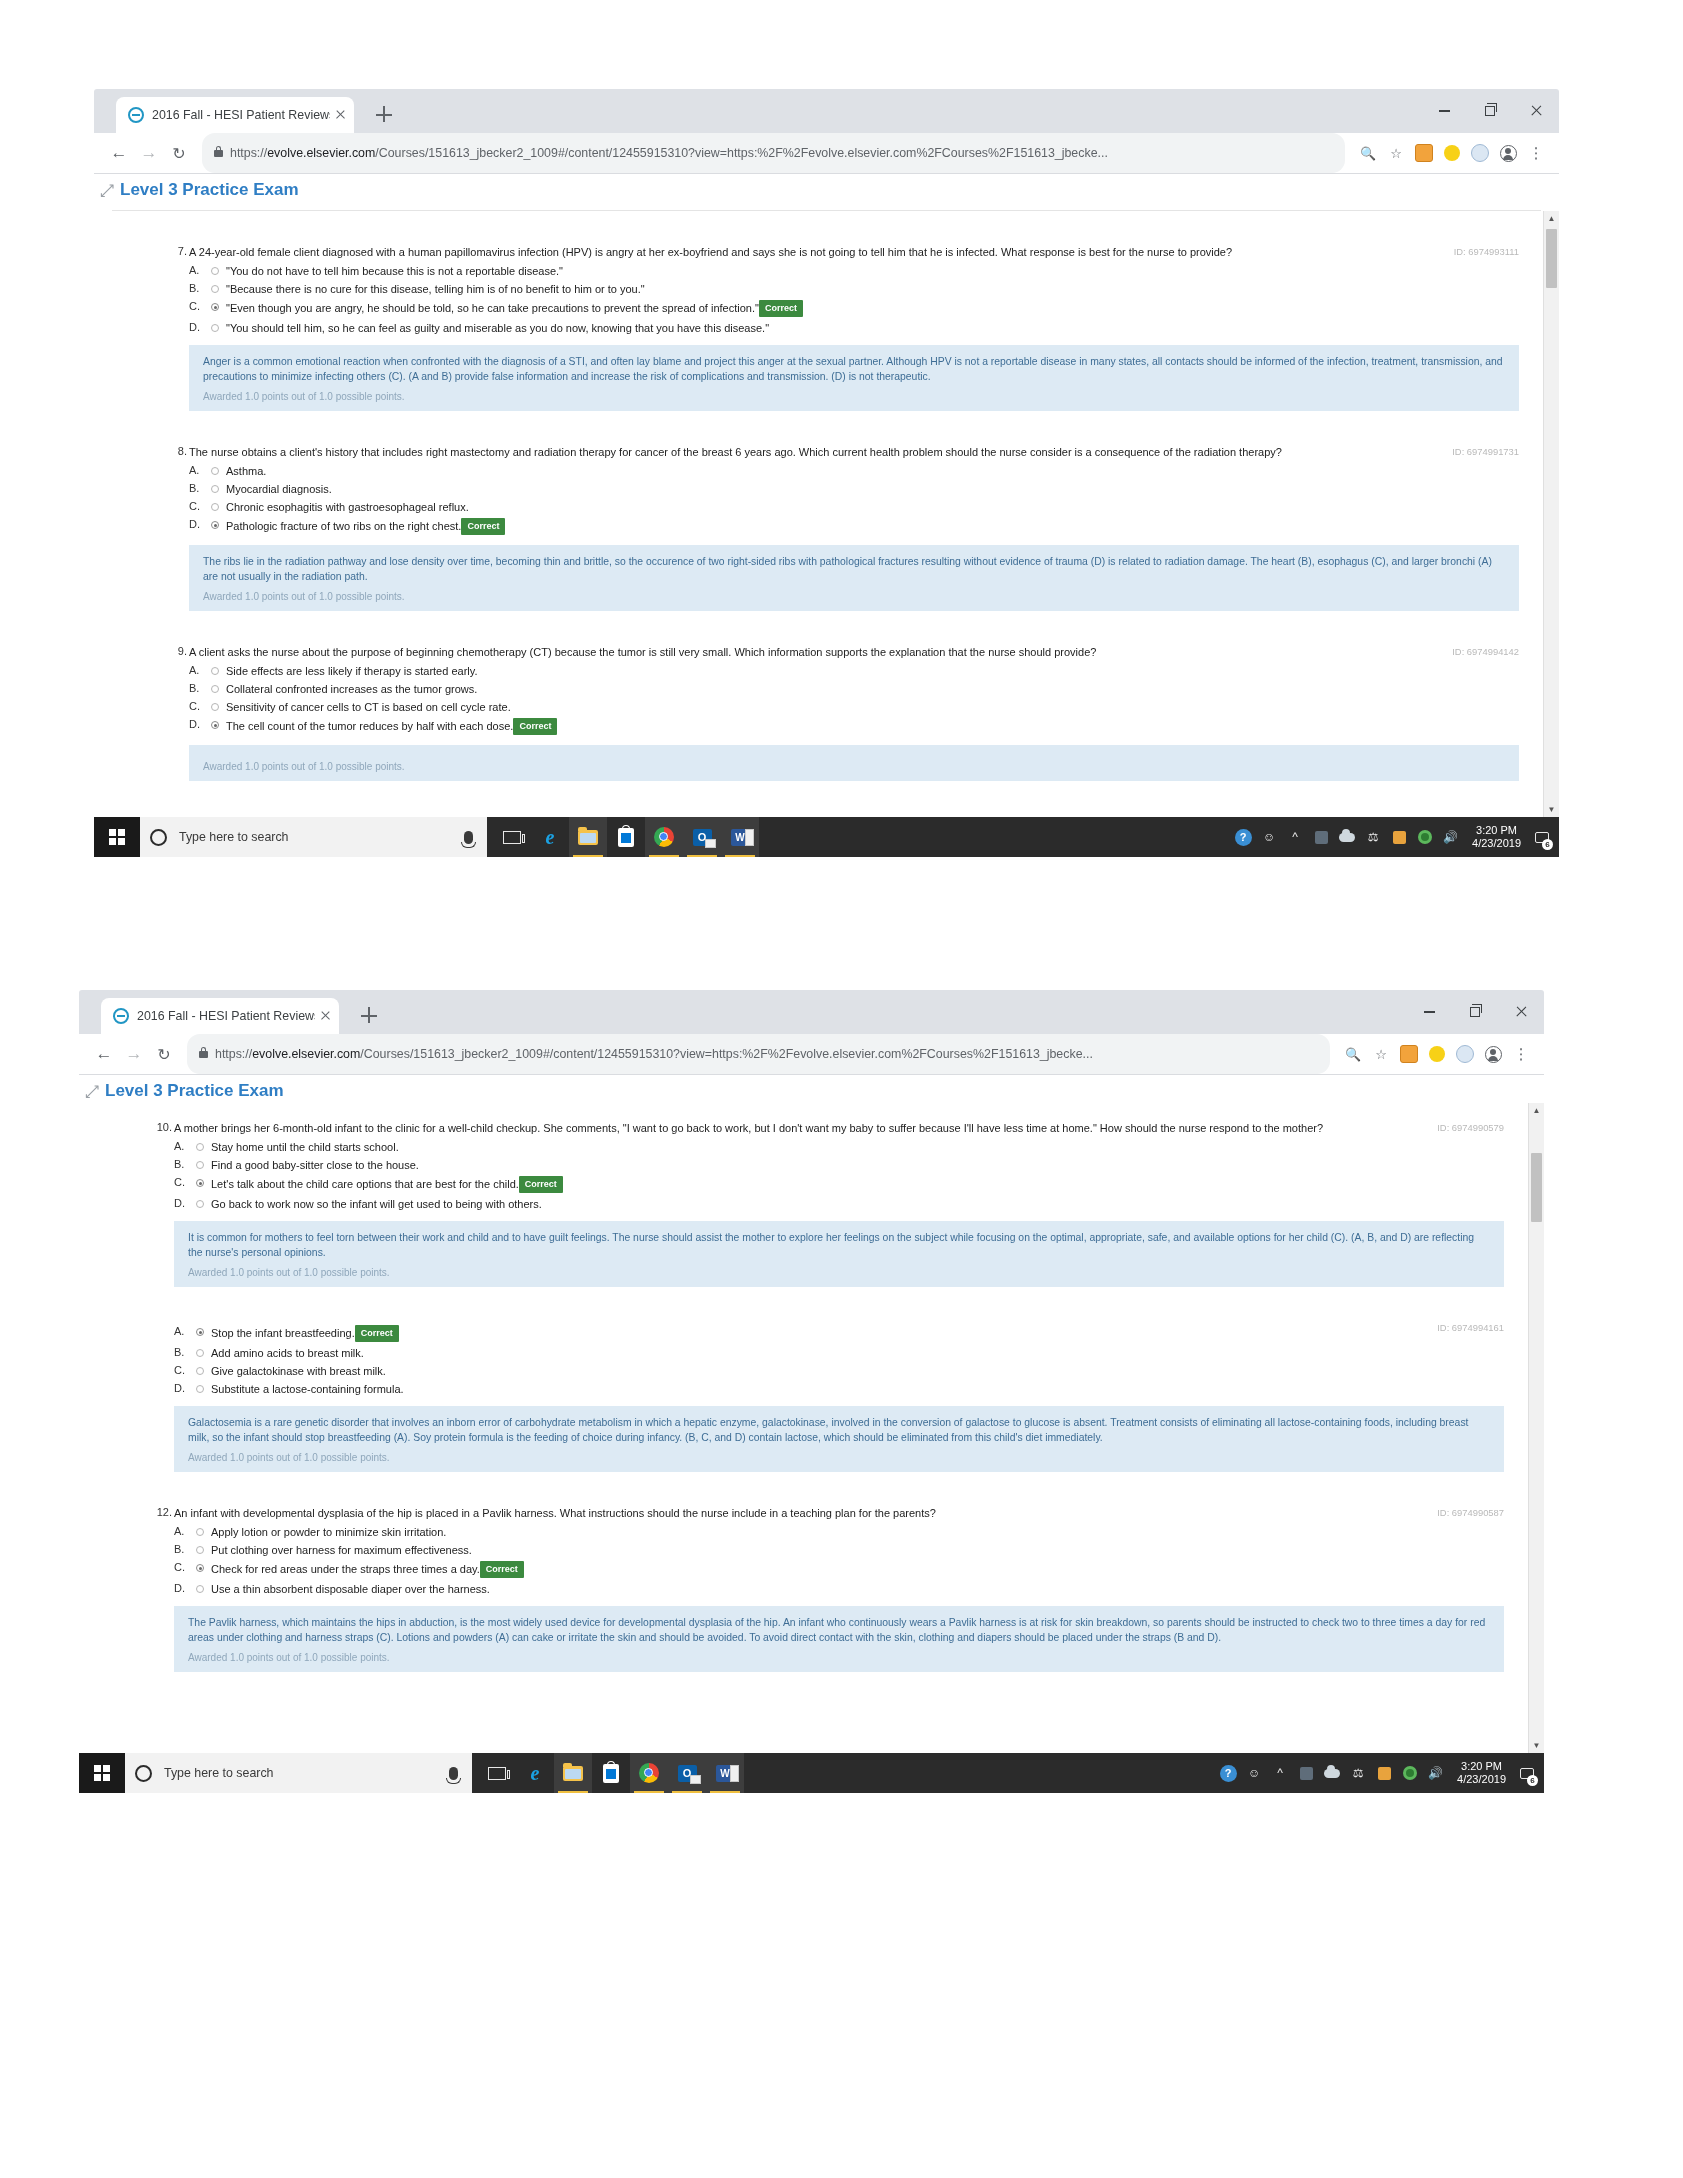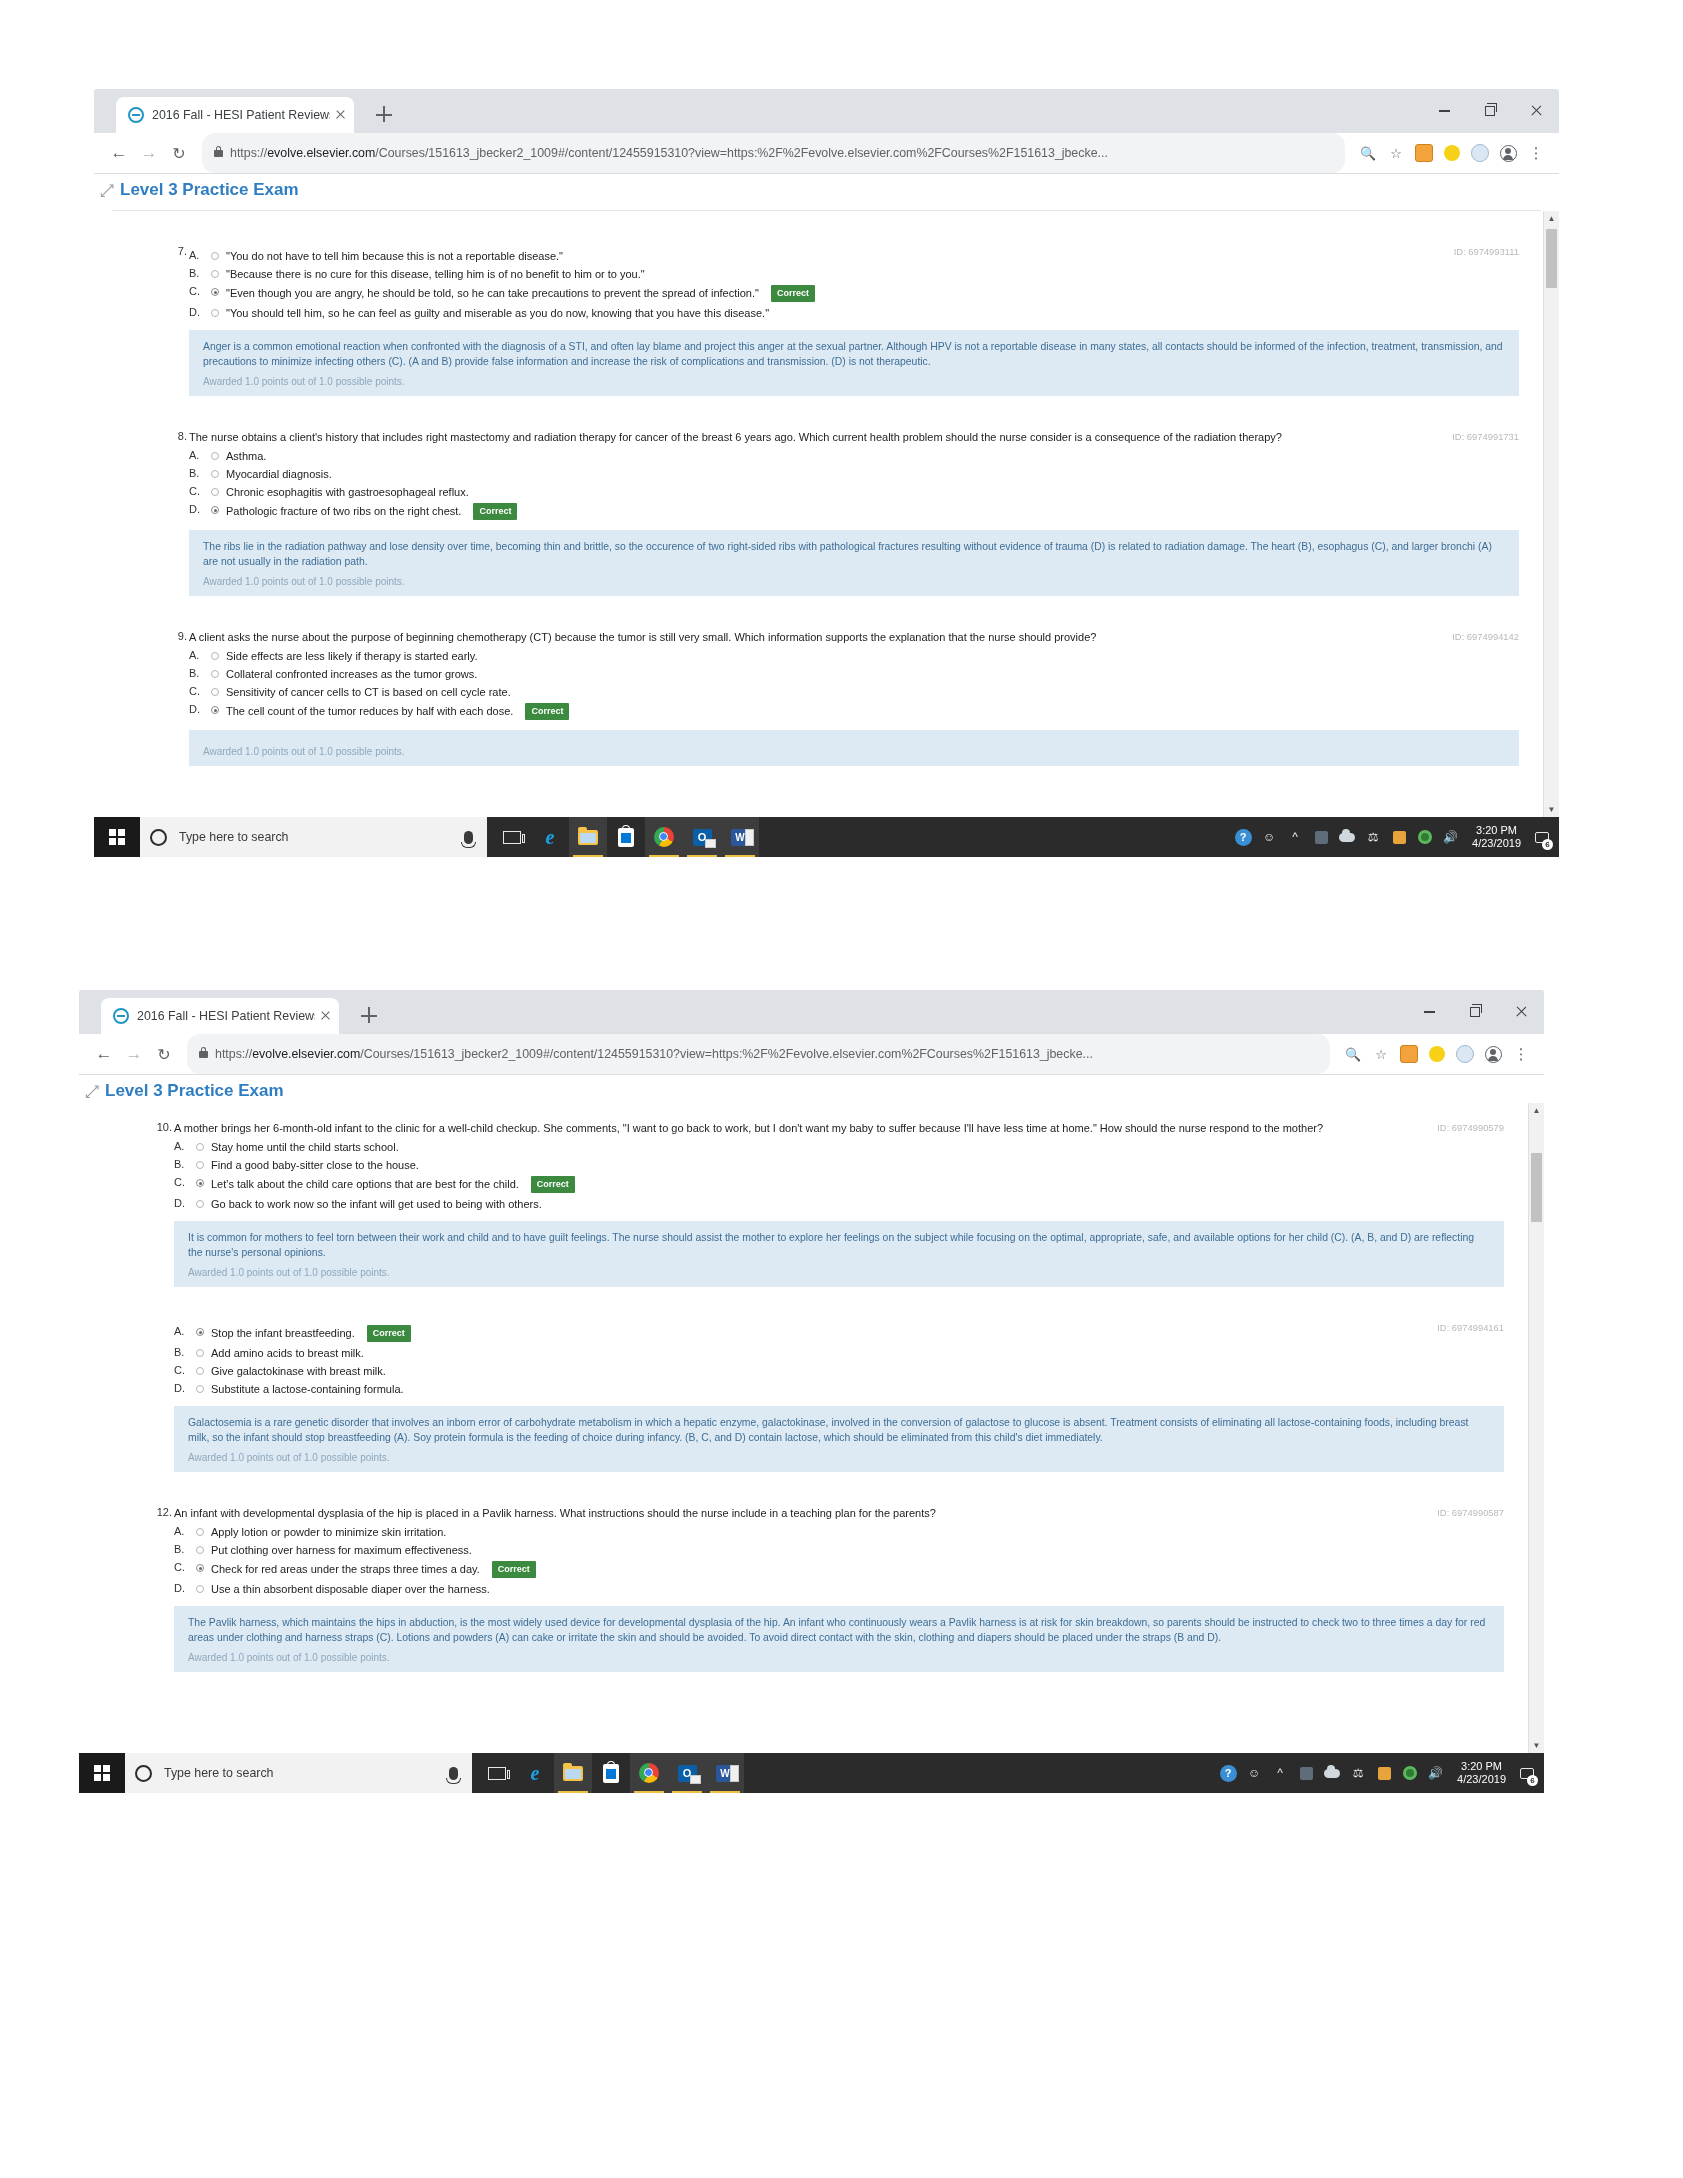--- a/index.html
+++ b/index.html
@@ -70,21 +70,21 @@
   .qnum{position:absolute;left:75px;font-size:11px;color:#333;width:18px;text-align:right;}
   .qtext{font-size:11px;color:#222;line-height:15px;padding-right:119px;}
   .qid{position:absolute;right:14px;top:1px;font-size:9.4px;color:#b9b9b9;white-space:nowrap;}
 
   .opt{display:flex;align-items:flex-start;padding:4px 0 0 95px;font-size:11px;color:#222;}
   .olet{width:22px;flex:0 0 auto;color:#333;}
   .radio{width:8px;height:8px;border-radius:50%;border:1px solid #b5b5b5;background:#fff;box-sizing:border-box;flex:0 0 auto;margin:3px 7px 0 0;}
   .radio.sel{border-color:#8a8a8a;position:relative;}
   .radio.sel:after{content:"";position:absolute;left:1.5px;top:1.5px;width:3px;height:3px;border-radius:50%;background:#666;}
   .otext{line-height:14px;}
-  .tag{display:inline-block;background:#3c8a3f;color:#fff;font-size:9px;font-weight:bold;padding:1px 6px 2px 6px;margin-left:12px;border-radius:1px;vertical-align:1px;}
+  .tag{display:inline-block;background:#3c8a3f;color:#fff;font-size:9px;font-weight:bold;padding:1px 6px 2px 6px;margin-left:0;border-radius:1px;vertical-align:1px;}
 
   .rationale{background:#ddeaf4;margin:10px 14px 0 95px;padding:9px 14px 9px 14px;}
   .rtext{font-size:10.4px;color:#3e6d95;line-height:15px;}
   .rpoints{font-size:10px;color:#8fa7bb;margin-top:7px;}
 
   .qspacer{height:28px;}
 
   
   .taskbar{height:40px;background:#2b2b2b;display:flex;align-items:center;position:relative;}
   .startbtn{width:46px;height:40px;display:flex;align-items:center;justify-content:center;background:#1a1a1a;}
@@ -187,20 +187,21 @@
       <span class="ptitle">Level 3 Practice Exam</span>
     </div>
     <div class="divider"></div>
 
     <div class="scrollarea" style="height:606px;">
       <div class="qwrap" id="qwrap-top" style="padding-top:34px;">
           <div class="qblock">
             <span class="qid">ID: 6974993111</span>
             <div class="qrow">
               <span class="qnum">7.</span>
+              <div class="qtext">A 24-year-old female client diagnosed with a human papillomavirus infection (HPV) is angry at her ex-boyfriend and says she is not going to tell him that he is infected. What response is best for the nurse to provide?</div>
             </div>
             <div class="opt">
               <span class="olet">A.</span>
               <span class="radio"></span>
               <span class="otext">"You do not have to tell him because this is not a reportable disease."</span>
             </div>
             <div class="opt">
               <span class="olet">B.</span>
               <span class="radio"></span>
               <span class="otext">"Because there is no cure for this disease, telling him is of no benefit to him or to you."</span>

